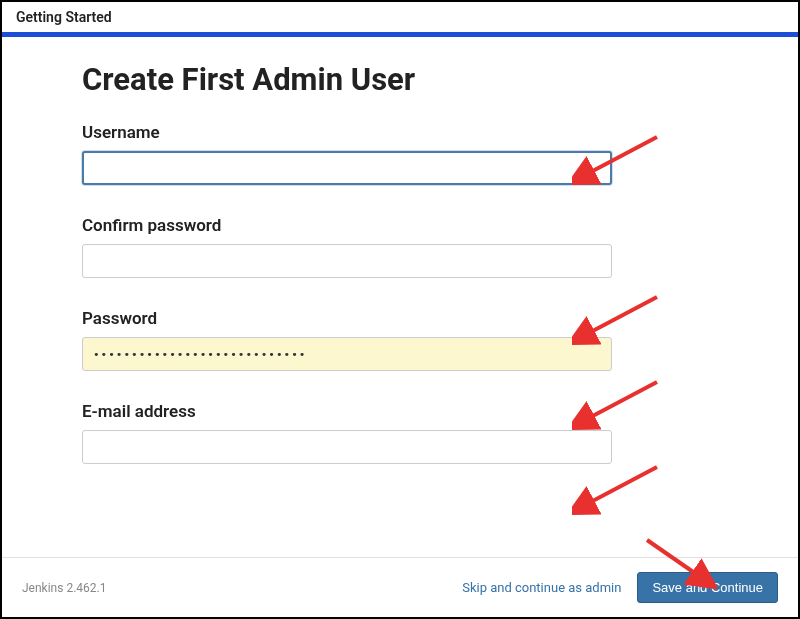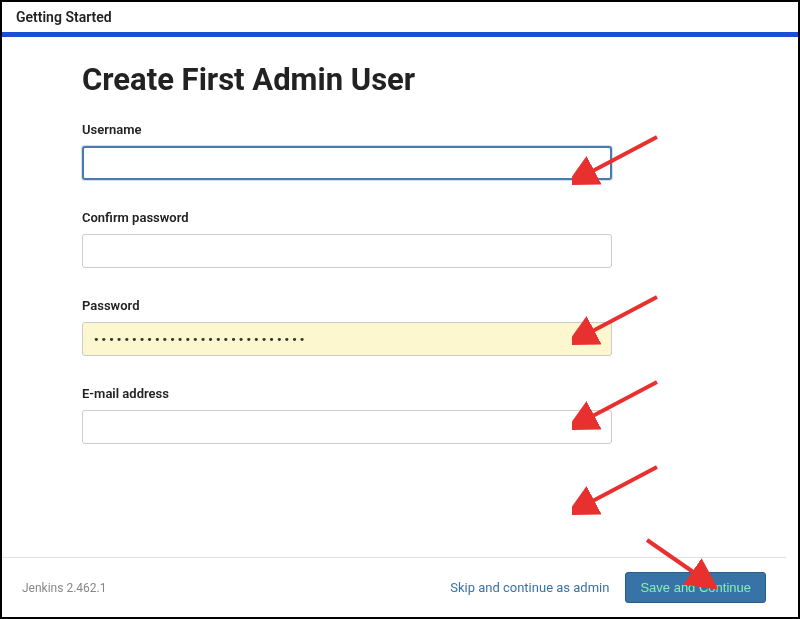--- a/index.html
+++ b/index.html
@@ -31,21 +31,21 @@
       font-weight: 700;
       color: #222;
       margin-bottom: 24px;
       margin-top: 6px;
     }
     .form-group {
       margin-bottom: 30px;
     }
     .form-label {
       display: block;
-      font-size: 13px;
+      font-size: 17px;
       font-weight: 600;
       color: #222;
       margin-bottom: 9px;
     }
     .form-input {
       width: 530px;
       height: 34px;
       padding: 6px 10px;
       font-size: 13px;
       border: 1px solid #ccc;
@@ -61,21 +61,21 @@
       background: #fdf7d0;
       font-family: monospace;
       letter-spacing: 1px;
       font-size: 11px;
       color: #333;
     }
     .footer {
       position: absolute;
       bottom: 0;
       left: 0;
-      right: 12px;
+      right: 0;
       border-top: 1px solid #e0e0e0;
       padding: 14px 20px;
       display: flex;
       justify-content: space-between;
       align-items: center;
       background: #fff;
     }
     .version {
       font-size: 12px;
       color: #888;
@@ -86,21 +86,21 @@
       gap: 16px;
     }
     .skip-link {
       font-size: 13px;
       color: #3873a8;
       text-decoration: none;
       cursor: pointer;
     }
     .save-btn {
       background: #3873a8;
-      color: #86efac;
+      color: #ffffff;
       border: 1px solid #2d5d87;
       padding: 7px 14px;
       font-size: 13px;
       border-radius: 3px;
       cursor: pointer;
     }
     .arrow {
       position: absolute;
       pointer-events: none;
     }

